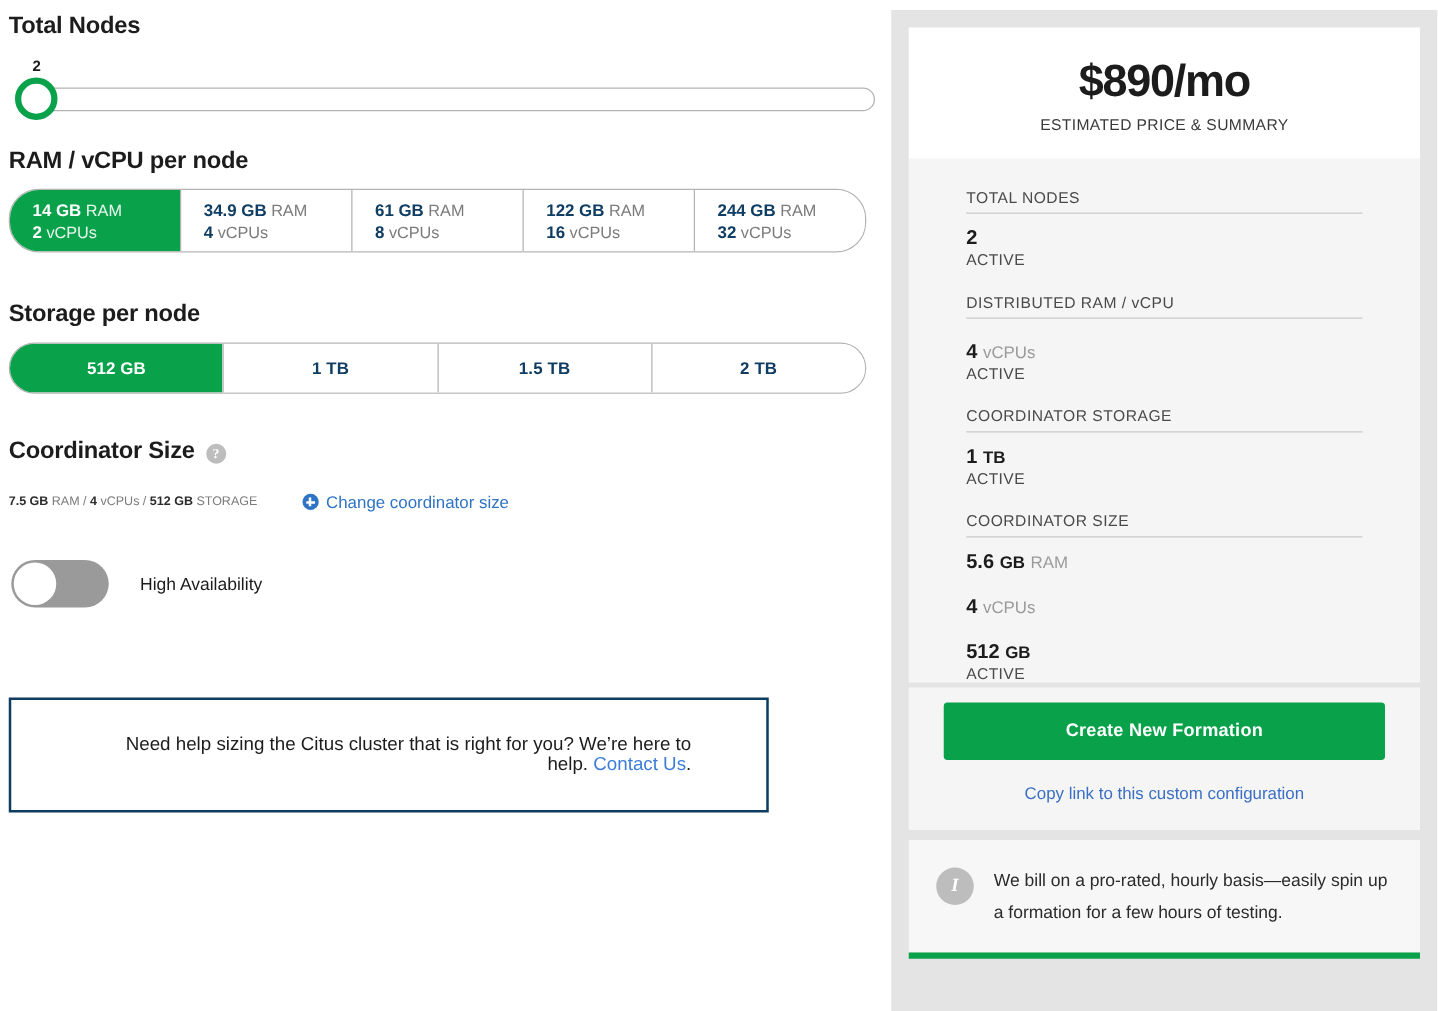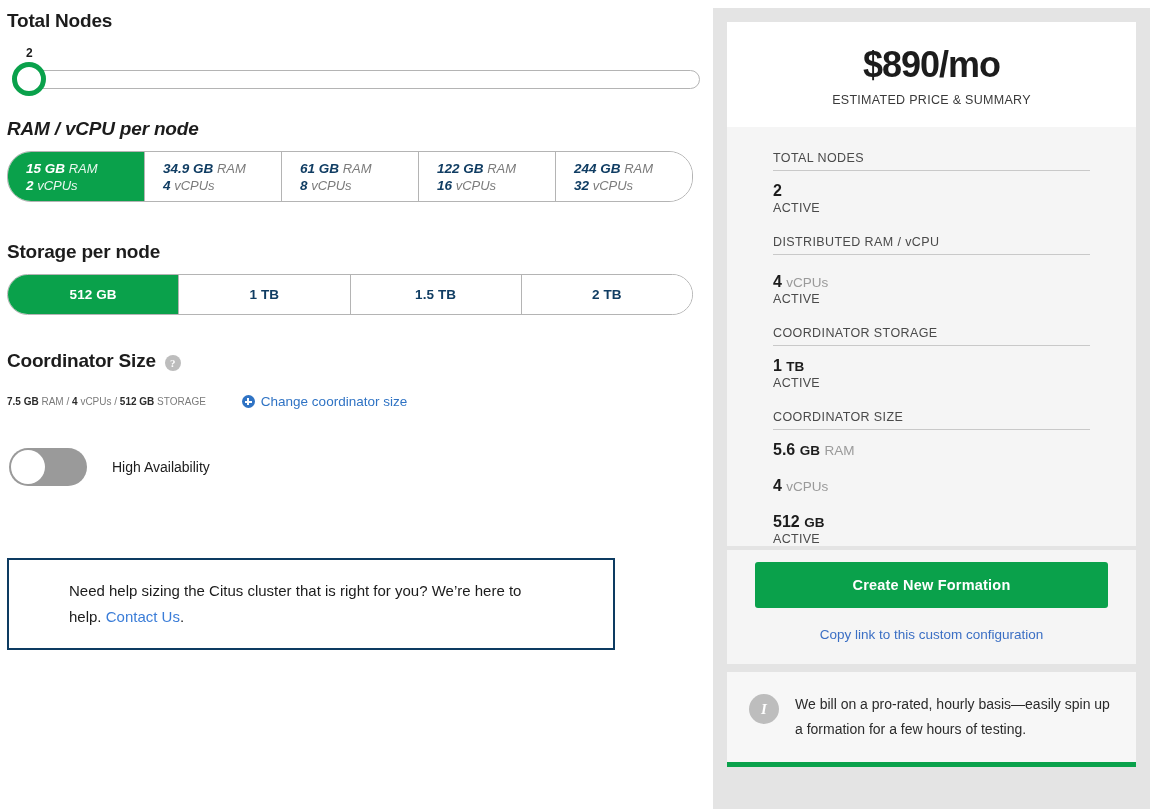--- a/index.html
+++ b/index.html
@@ -112,22 +112,22 @@
   .ha-label { margin-left: 25px; font-size: 14px; color: #1c1c1c; }
 
   
   .callout {
     position: absolute; left: 7px; top: 558px;
     width: 608px; height: 92px;
     border: 2px solid #0d3b61; background: #ffffff;
     display: flex; align-items: center; justify-content: center;
   }
   .callout-text {
-    font-size: 15px; line-height: 26px; color: #1c1c1c;
-    width: 484px; text-align: left;
+    font-size: 15px; line-height: 16px; color: #1c1c1c;
+    width: 484px; text-align: right;
   }
   .callout-text a { color: #3b7dd8; text-decoration: none; cursor: pointer; }
 
   
   .right-pane {
     position: absolute; left: 713px; top: 8px;
     width: 437px; height: 801px;
     background: #e4e4e4; padding: 14px 14px 0 14px;
   }
   .price-head {
@@ -192,25 +192,25 @@
 
     <div class="nodes-block">
       <div class="section-title">Total Nodes</div>
       <div class="slider-wrap">
         <div class="slider-value">2</div>
         <div class="slider-track"></div>
         <div class="slider-handle"></div>
       </div>
     </div>
 
-    <div class="seg-block" style="top:118px;font-style:italic;">
+    <div class="seg-block" style="top:118px;">
       <div class="section-title seg-title">RAM / vCPU per node</div>
       <div class="seg seg-ram">
         <div class="seg-item selected">
-          <div class="line"><span class="big">15 GB</span> <span class="unit">RAM</span></div>
+          <div class="line"><span class="big">14 GB</span> <span class="unit">RAM</span></div>
           <div class="line"><span class="big">2</span> <span class="unit">vCPUs</span></div>
         </div>
         <div class="seg-item">
           <div class="line"><span class="big">34.9 GB</span> <span class="unit">RAM</span></div>
           <div class="line"><span class="big">4</span> <span class="unit">vCPUs</span></div>
         </div>
         <div class="seg-item">
           <div class="line"><span class="big">61 GB</span> <span class="unit">RAM</span></div>
           <div class="line"><span class="big">8</span> <span class="unit">vCPUs</span></div>
         </div>

